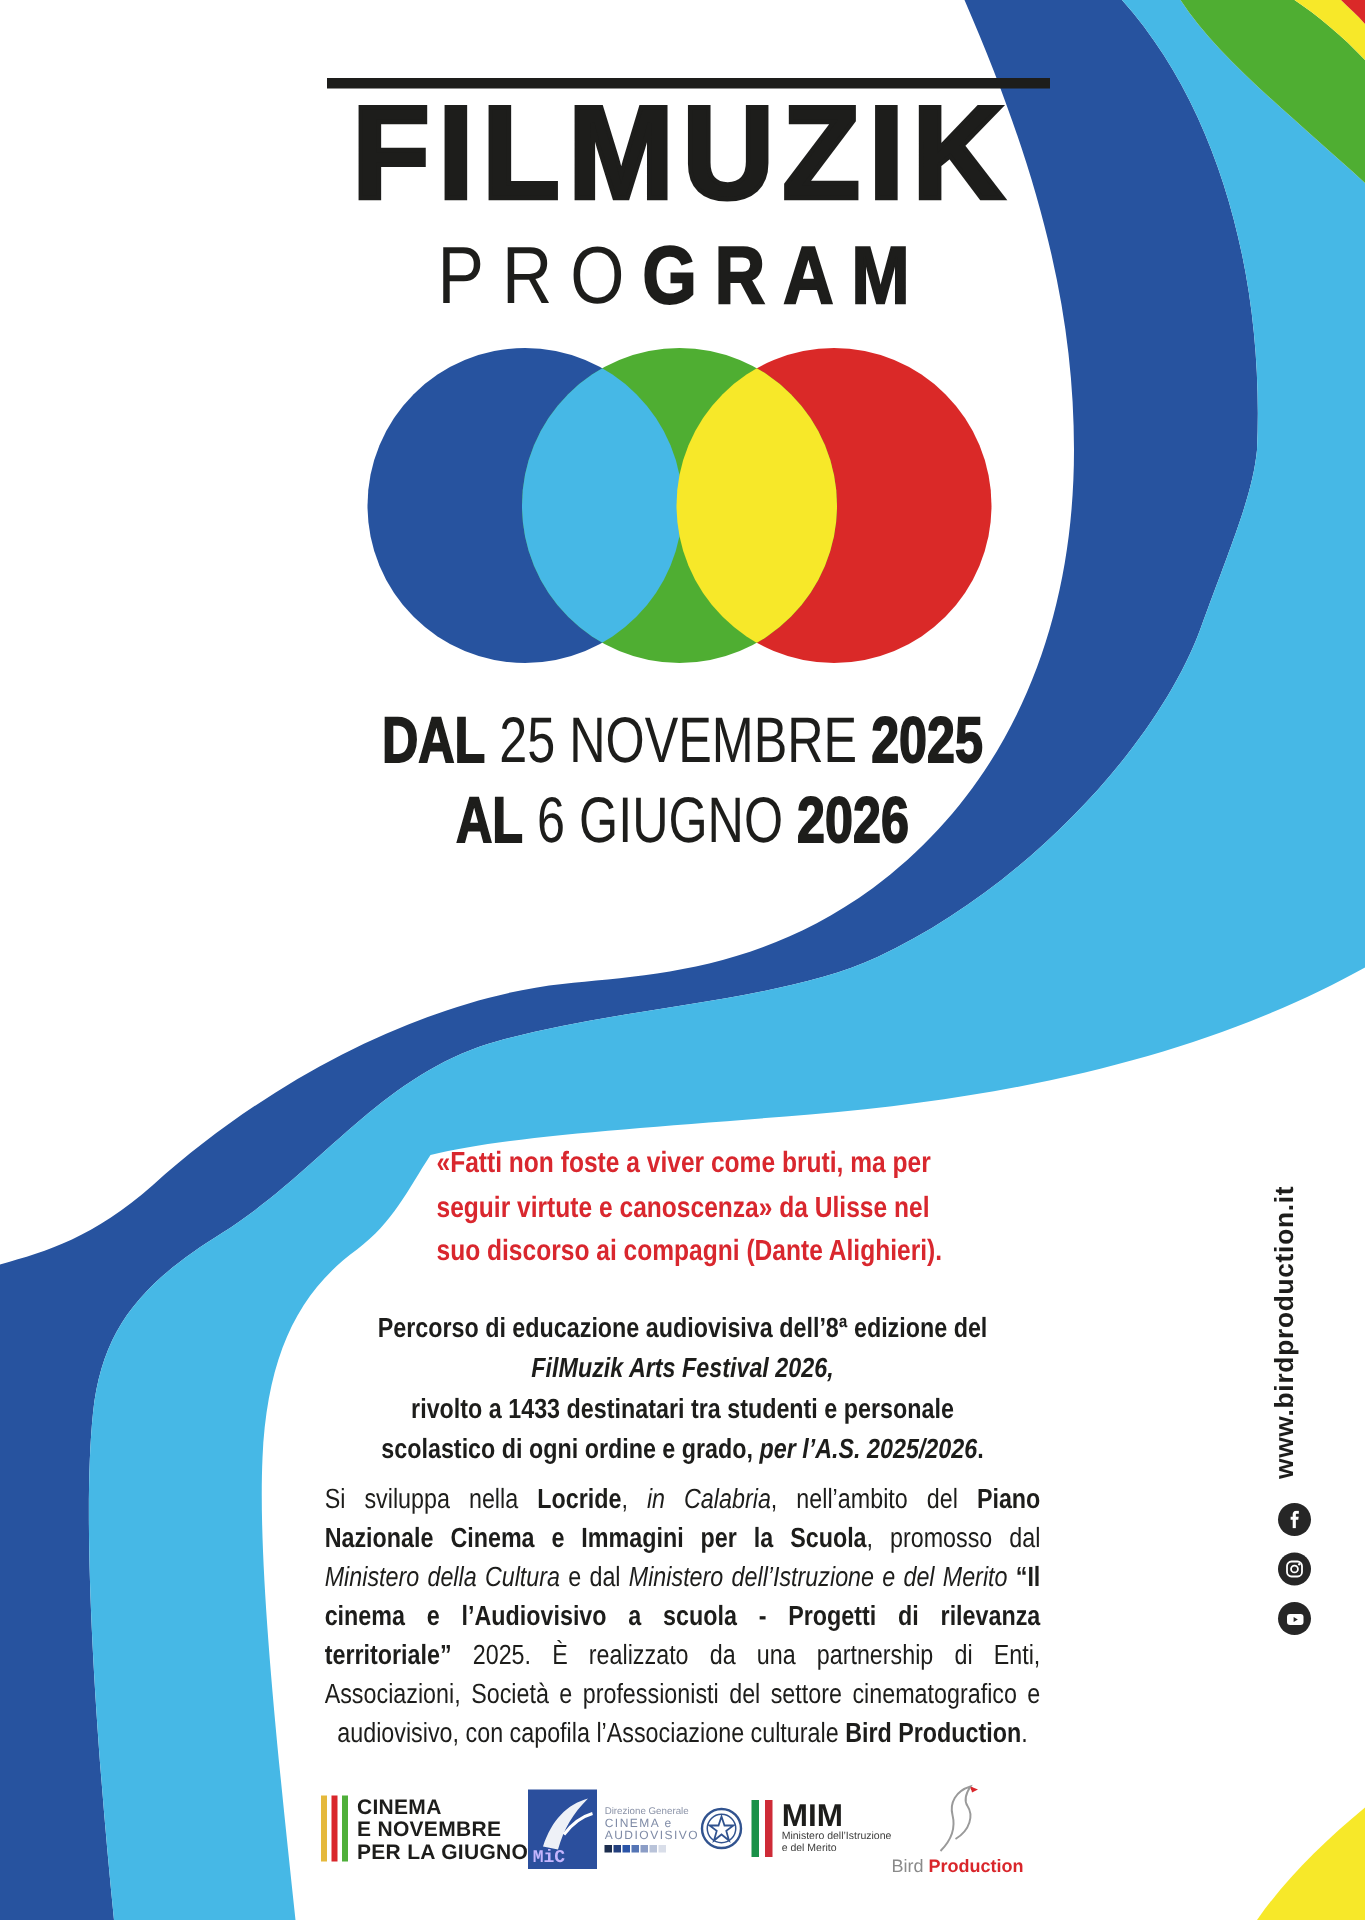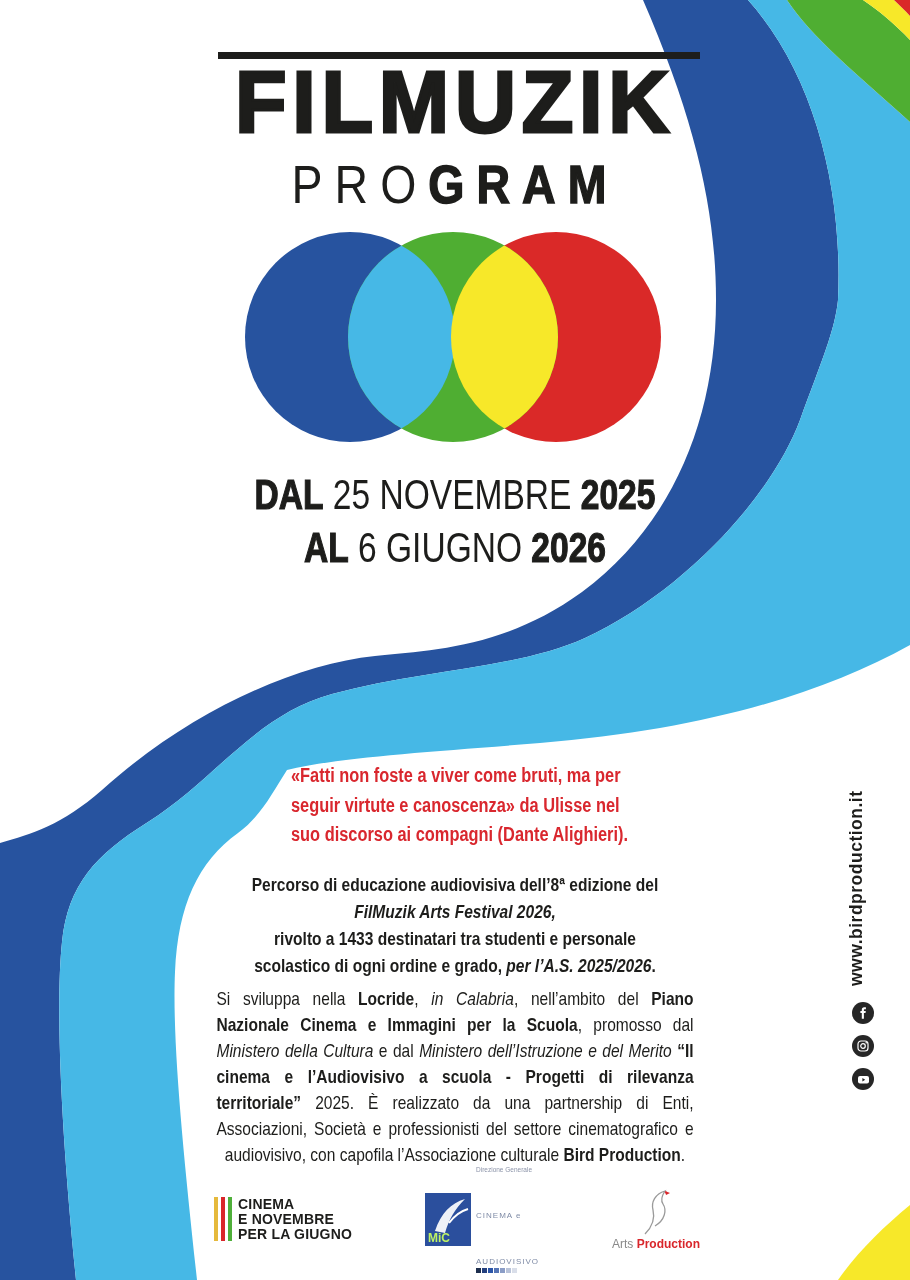--- a/index.html
+++ b/index.html
@@ -33,29 +33,29 @@
   .i{font-style:italic;}
   .bi{font-weight:700;font-style:italic;}
   
   .site{left:846px;top:770px;height:216px;writing-mode:vertical-rl;transform:rotate(180deg);
         font-size:17.5px;font-weight:700;letter-spacing:.5px;}
   .socials{left:852px;top:1002px;display:flex;flex-direction:column;gap:11px;}
   .soc{width:22px;height:22px;border-radius:50%;background:#262626;display:flex;
        align-items:center;justify-content:center;cursor:pointer;}
   
   .logos{left:214px;top:1186px;width:486px;height:66px;display:flex;align-items:center;
-         justify-content:space-between;}
+         }
   .logo{display:flex;align-items:center;}
   .bars{display:flex;gap:3px;margin-right:6px;}
   .bars div{width:4px;height:44px;}
   .scuolatxt{font-size:14px;font-weight:700;line-height:15px;letter-spacing:.2px;}
   .micbox{width:46px;height:53px;background:#2b4f9d;position:relative;margin-right:5px;}
-  .micbox span{position:absolute;left:3px;bottom:1px;color:#bef264;font-size:12px;font-weight:700;}
+  .micbox span{position:absolute;left:3px;bottom:1px;color:#c4b5fd;font-size:12px;font-weight:700;font-family:Liberation Mono, monospace;}
   .mictxt{font-size:6.5px;color:#8b93a8;line-height:8px;}
-  .mictxt .cin{font-size:8px;letter-spacing:1px;color:#7f8ba6;margin-top:38px;}
+  .mictxt .cin{font-size:8px;letter-spacing:1px;color:#7f8ba6;}
   .sqrow{display:flex;gap:1px;margin-top:2px;}
   .sqrow div{width:5px;height:5px;}
   .flagbars{display:flex;gap:4px;margin:0 6px 0 5px;}
   .flagbars div{width:5px;height:38px;}
   .mimname{font-size:21px;font-weight:700;line-height:20px;}
   .mimsub{font-size:7px;line-height:8px;color:#3c3c3b;}
   .birdlogo{display:flex;flex-direction:column;align-items:center;}
   .birdtxt{font-size:12px;margin-top:1px;}
   .birdtxt .g{color:#8a8a8a;}
   .birdtxt .r{color:#d9262b;font-weight:700;margin-top:20px;}
@@ -204,24 +204,40 @@
             <div style="background:#24407e"></div>
             <div style="background:#2b55a8"></div>
             <div style="background:#5575b5"></div>
             <div style="background:#8b9dc6"></div>
             <div style="background:#b9c3d9"></div>
             <div style="background:#d9dee9"></div>
         </div>
       </div>
     </div>
 
+    <div class="logo">
+      <svg width="30" height="30" viewBox="0 0 30 30">
+        <circle cx="15" cy="15" r="13" fill="none" stroke="#31538f" stroke-width="1.6"></circle>
+        <circle cx="15" cy="15" r="9.5" fill="none" stroke="#31538f" stroke-width="1"></circle>
+        <path d="M15 7 17 13 23 13 18.2 16.6 20 23 15 19 10 23 11.8 16.6 7 13 13 13 Z" fill="none" stroke="#31538f" stroke-width="1.2"></path>
+      </svg>
+      <div class="flagbars">
+        <div style="background:#1a9148"></div>
+          <div style="background:#ce2b37"></div>
+      </div>
+      <div>
+        <div class="mimname">MIM</div>
+        <div class="mimsub">Ministero dell’Istruzione</div>
+        <div class="mimsub">e del Merito</div>
+      </div>
+    </div>
 
     <div class="birdlogo">
       <svg width="58" height="48" viewBox="0 0 58 48">
         <path d="M18 46 C 26 38 28 30 26 22 C 24 14 28 6 38 3 C 34 9 34 13 36 16 C 40 22 38 32 28 38" fill="none" stroke="#9a9a9a" stroke-width="1.3"></path>
         <path d="M38 3 43 5 39 7" fill="#d9262b"></path>
         <circle cx="39" cy="4.5" r="0.9" fill="#d9262b"></circle>
       </svg>
-      <div class="birdtxt"><span class="g">Arts </span><span class="r">Production</span></div>
+      <div class="birdtxt"><span class="g">Bird </span><span class="r">Production</span></div>
     </div>
 
   </div>
 </div>
 
 </body></html>

